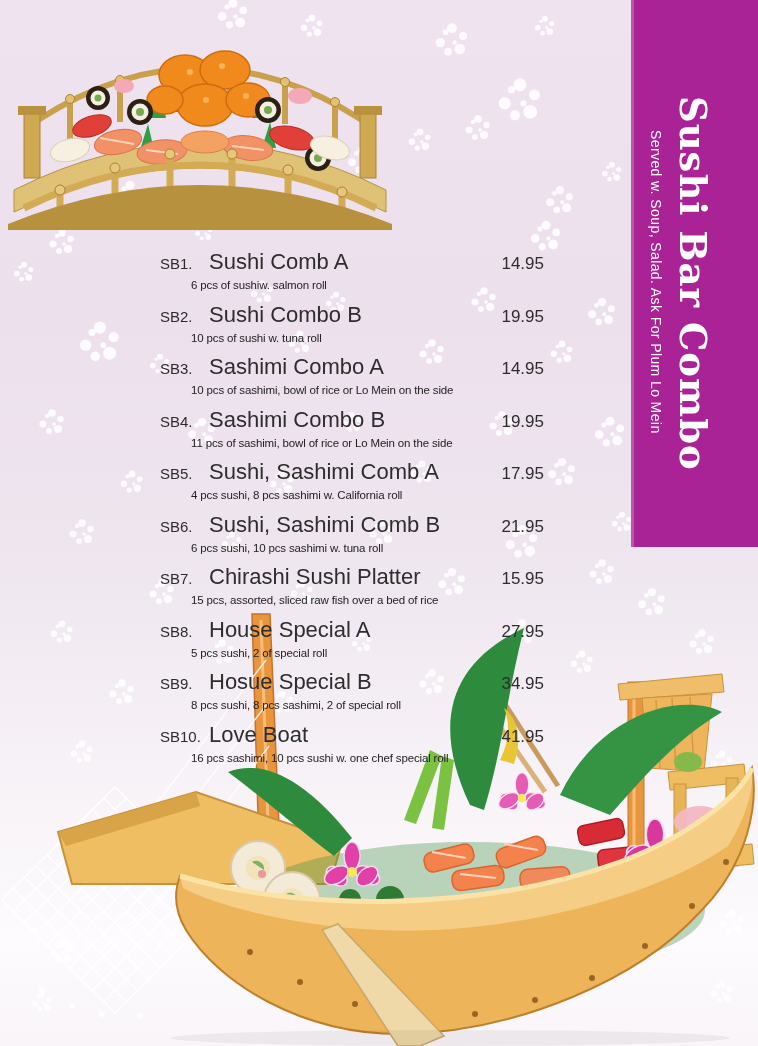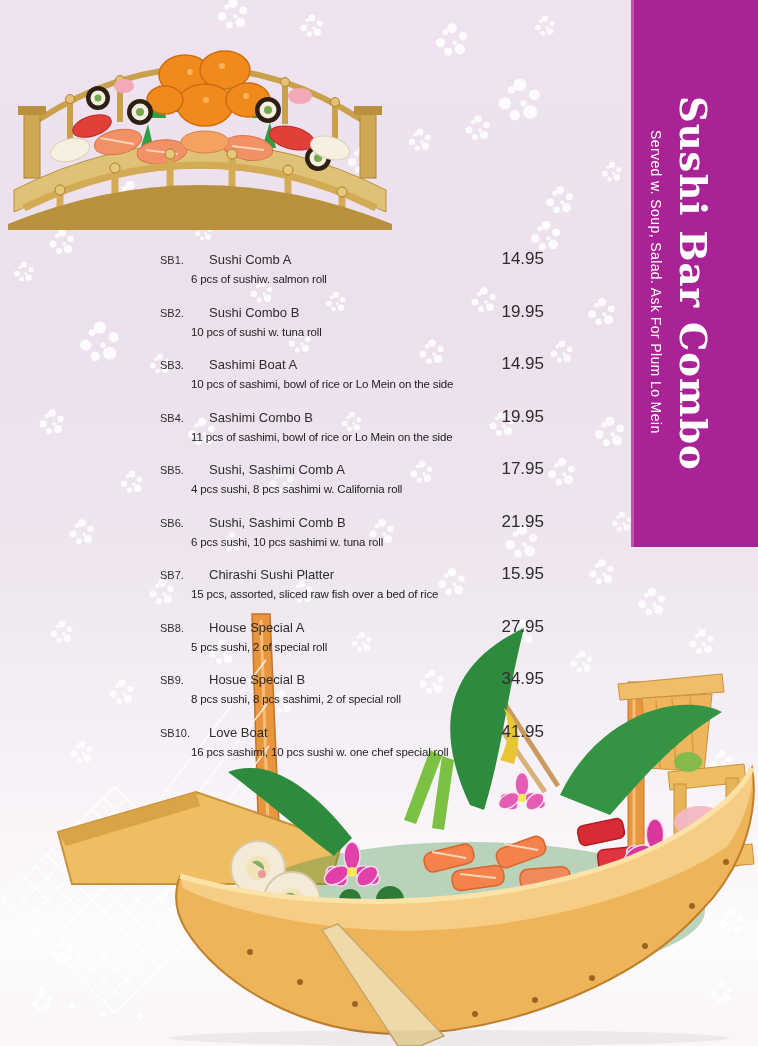--- a/index.html
+++ b/index.html
@@ -21,22 +21,22 @@
     letter-spacing:1px;white-space:nowrap;
   }
   .banner-subtitle{
     position:absolute;left:17px;top:130px;
     writing-mode:vertical-rl;
     font-size:14px;letter-spacing:.4px;white-space:nowrap;
   }
   .menu{position:absolute;left:160px;top:249px;width:384px;z-index:6;}
   .item{height:52.5px;}
   .item-row{display:flex;align-items:baseline;}
-  .code{width:49px;font-size:11px;color:#2d2d2d;}
-  .name{flex:1;font-size:13px;color:#2d2d2d;white-space:nowrap;}
+  .code{width:49px;font-size:15px;color:#2d2d2d;}
+  .name{flex:1;font-size:22px;color:#2d2d2d;white-space:nowrap;}
   .price{font-size:17px;color:#2d2d2d;text-align:left;}
   .desc{margin-left:31px;margin-top:4px;font-size:11.5px;letter-spacing:-.15px;color:#222;white-space:nowrap;}
 </style>
 </head>
 <body>
 
 <div class="page">
 
   <svg class="flowers" width="758" height="1046" viewBox="0 0 758 1046" aria-hidden="true">
     <defs>
@@ -247,21 +247,21 @@
           <span class="code">SB2.</span>
           <span class="name">Sushi Combo B</span>
           <span class="price">19.95</span>
         </div>
         <div class="desc">10 pcs of sushi w. tuna roll</div>
       </div>
 
       <div class="item">
         <div class="item-row">
           <span class="code">SB3.</span>
-          <span class="name">Sashimi Boat A</span>
+          <span class="name">Sashimi Combo A</span>
           <span class="price">14.95</span>
         </div>
         <div class="desc">10 pcs of sashimi, bowl of rice or Lo Mein on the side</div>
       </div>
 
       <div class="item">
         <div class="item-row">
           <span class="code">SB4.</span>
           <span class="name">Sashimi Combo B</span>
           <span class="price">19.95</span>

